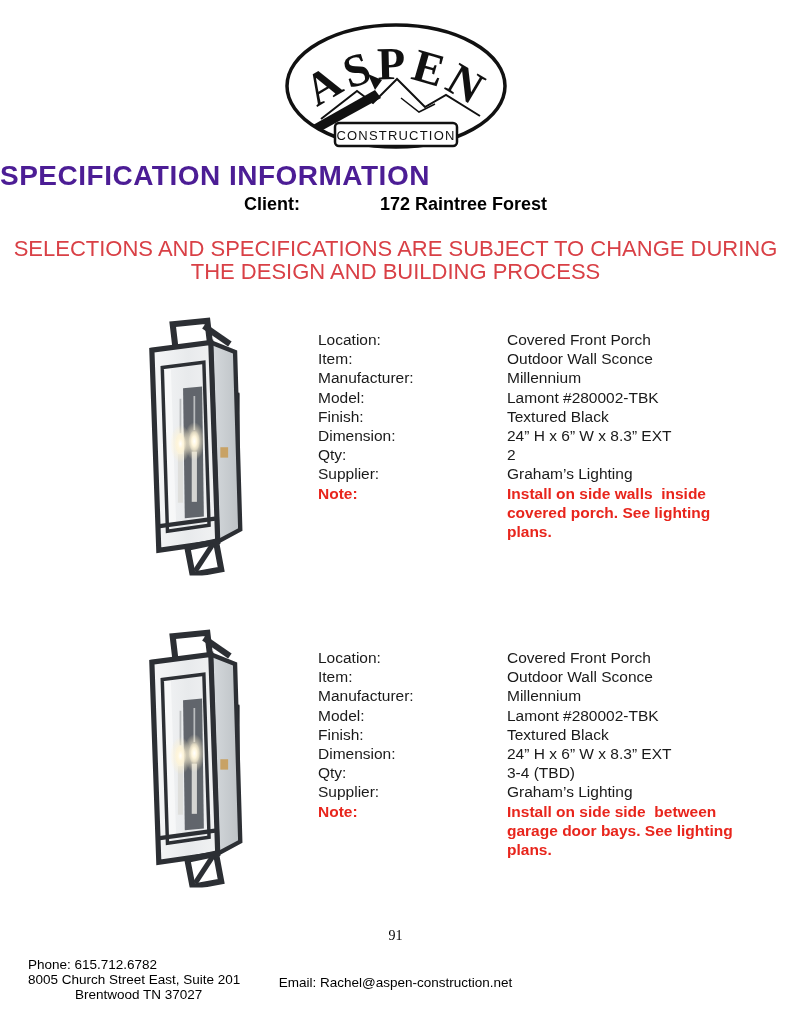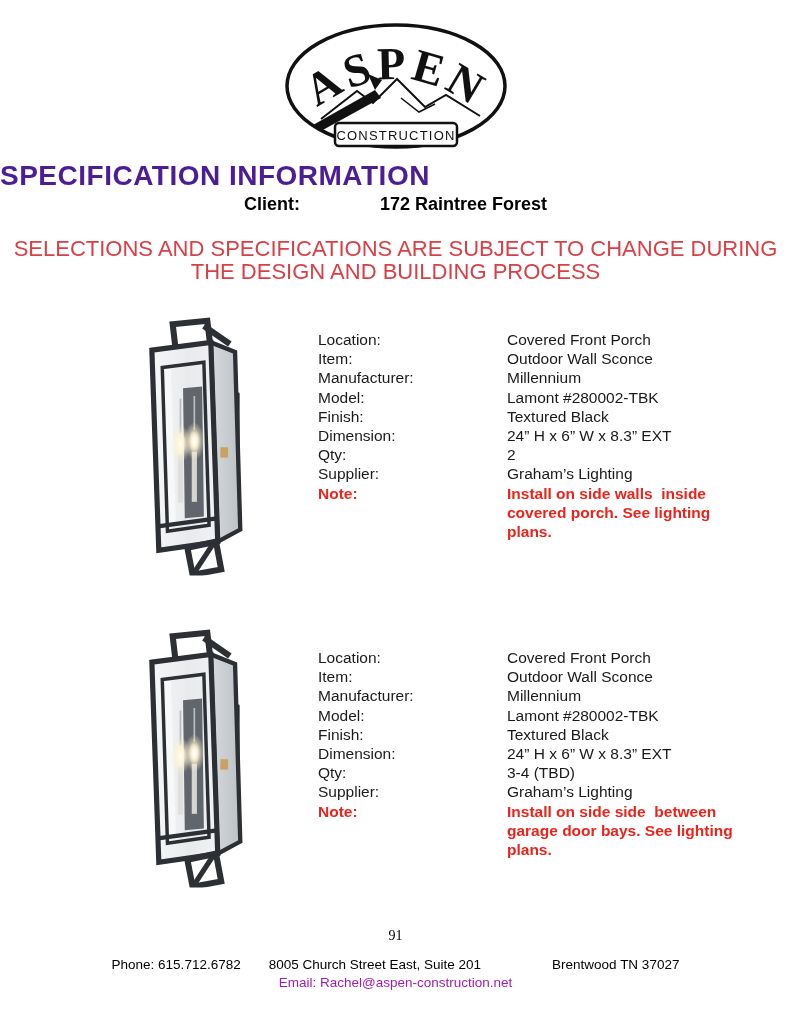--- a/index.html
+++ b/index.html
@@ -37,27 +37,27 @@
   .spec-row.note{color:#e8251c;font-weight:bold;}
   .spec-row.note .spec-value{white-space:pre-wrap;}
   
   .page-number{
     position:absolute;top:928px;left:0;width:100%;text-align:center;
     font-family:"Liberation Serif",serif;font-size:14px;color:#000;
   }
   .footer-line1{
     position:absolute;top:957px;left:0;width:100%;
     display:flex;justify-content:center;align-items:baseline;
-    font-size:13.5px;color:#000;
+    font-size:13.5px;color:#000;flex-direction:column;
   }
   .footer-line1 .addr{margin-left:28px;}
   .footer-line1 .city{margin-left:24px;padding-left:47px;}
   .footer-line2{
     position:absolute;top:975px;left:0;width:100%;text-align:center;
-    font-size:13.5px;color:#a21caf;
+    font-size:13.5px;color:#000000;
   }
   svg text{font-family:"Liberation Serif",serif;}
   svg .sans{font-family:"Liberation Sans",sans-serif;}
 </style>
 </head>
 <body>
 
 <svg width="0" height="0" style="position:absolute" aria-hidden="true">
   <defs>
     <linearGradient id="frontGlass" x1="0" y1="0" x2="1" y2="0">

